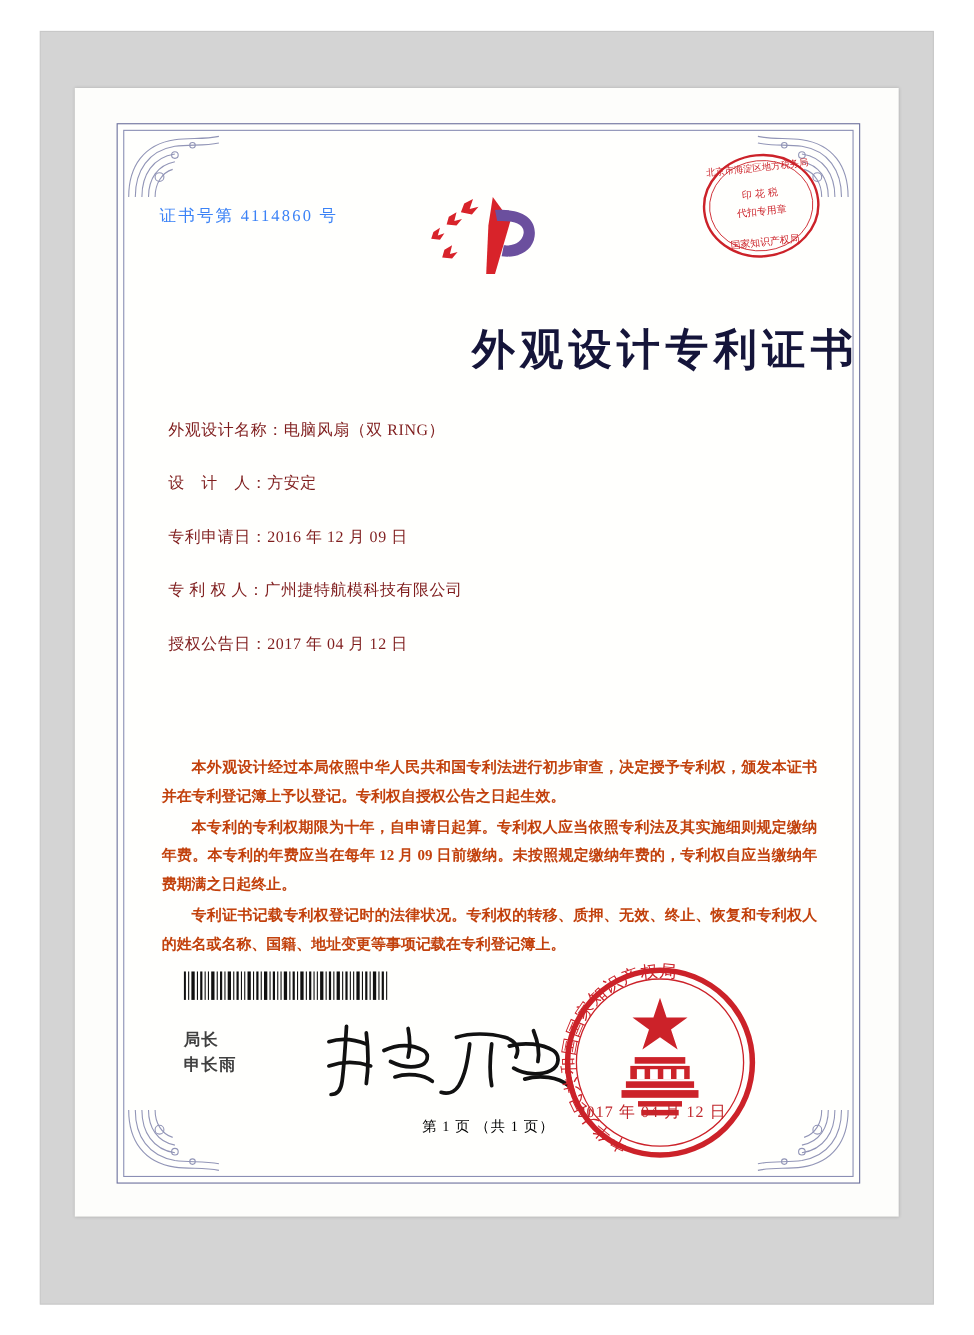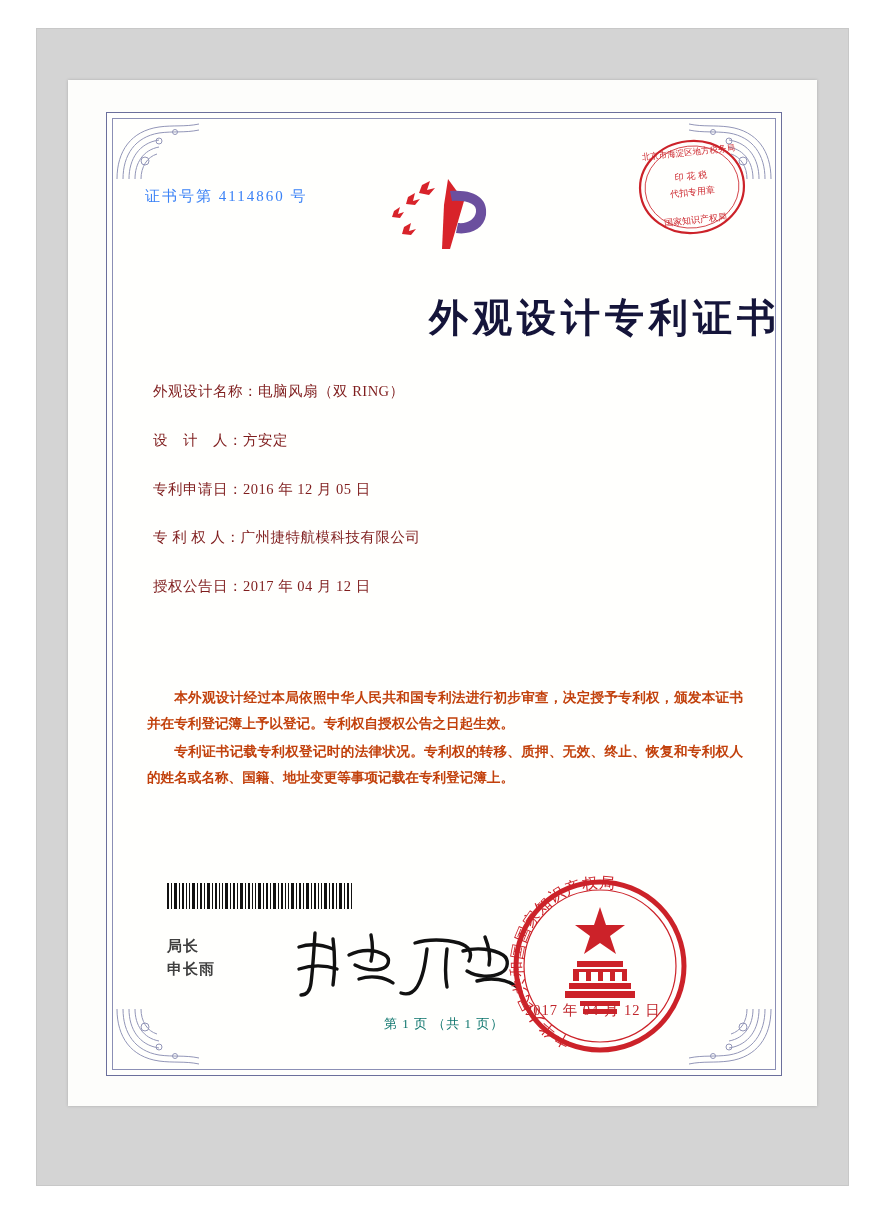--- a/index.html
+++ b/index.html
@@ -169,21 +169,21 @@
     font-family: "Liberation Serif", serif;
   }
 
   
   .page-footer {
     position: absolute;
     left: 0; right: 0; bottom: 42px;
     text-align: center;
     font-size: 13px;
     letter-spacing: 1px;
-    color: #0f766e;
+    color: #000000;
   }
 </style>
 </head>
 <body>
 
 <div class="scan-page">
 
   <div class="gray-frame"></div>
   <div class="white-inner"></div>
 
@@ -277,32 +277,33 @@
     <div class="cert-title">外观设计专利证书</div>
 
     <div class="fields">
       <div class="field-row">
         <span class="field-label">外观设计名称：</span><span class="field-value">电脑风扇（双 RING）</span>
       </div>
       <div class="field-row">
         <span class="field-label">设　计　人：</span><span class="field-value">方安定</span>
       </div>
       <div class="field-row">
-        <span class="field-label">专利申请日：</span><span class="field-value">2016 年 12 月 05 日</span>
+        <span class="field-label">专利申请日：</span><span class="field-value">2016 年 12 月 09 日</span>
       </div>
       <div class="field-row">
         <span class="field-label">专 利 权 人：</span><span class="field-value">广州捷特航模科技有限公司</span>
       </div>
       <div class="field-row">
         <span class="field-label">授权公告日：</span><span class="field-value">2017 年 04 月 12 日</span>
       </div>
     </div>
 
     <div class="body-text">
       <p>本外观设计经过本局依照中华人民共和国专利法进行初步审查，决定授予专利权，颁发本证书并在专利登记簿上予以登记。专利权自授权公告之日起生效。</p>
+      <p>本专利的专利权期限为十年，自申请日起算。专利权人应当依照专利法及其实施细则规定缴纳年费。本专利的年费应当在每年 12 月 09 日前缴纳。未按照规定缴纳年费的，专利权自应当缴纳年费期满之日起终止。</p>
       <p>专利证书记载专利权登记时的法律状况。专利权的转移、质押、无效、终止、恢复和专利权人的姓名或名称、国籍、地址变更等事项记载在专利登记簿上。</p>
     </div>
 
     <div class="barcode">
       <svg width="188" height="26" viewBox="0 0 188 26">
         <g fill="#111">
           <rect x="0" y="0" width="2" height="26"></rect>
             <rect x="4" y="0" width="1" height="26"></rect>
           <rect x="7" y="0" width="3" height="26"></rect>
             <rect x="12" y="0" width="1" height="26"></rect>

